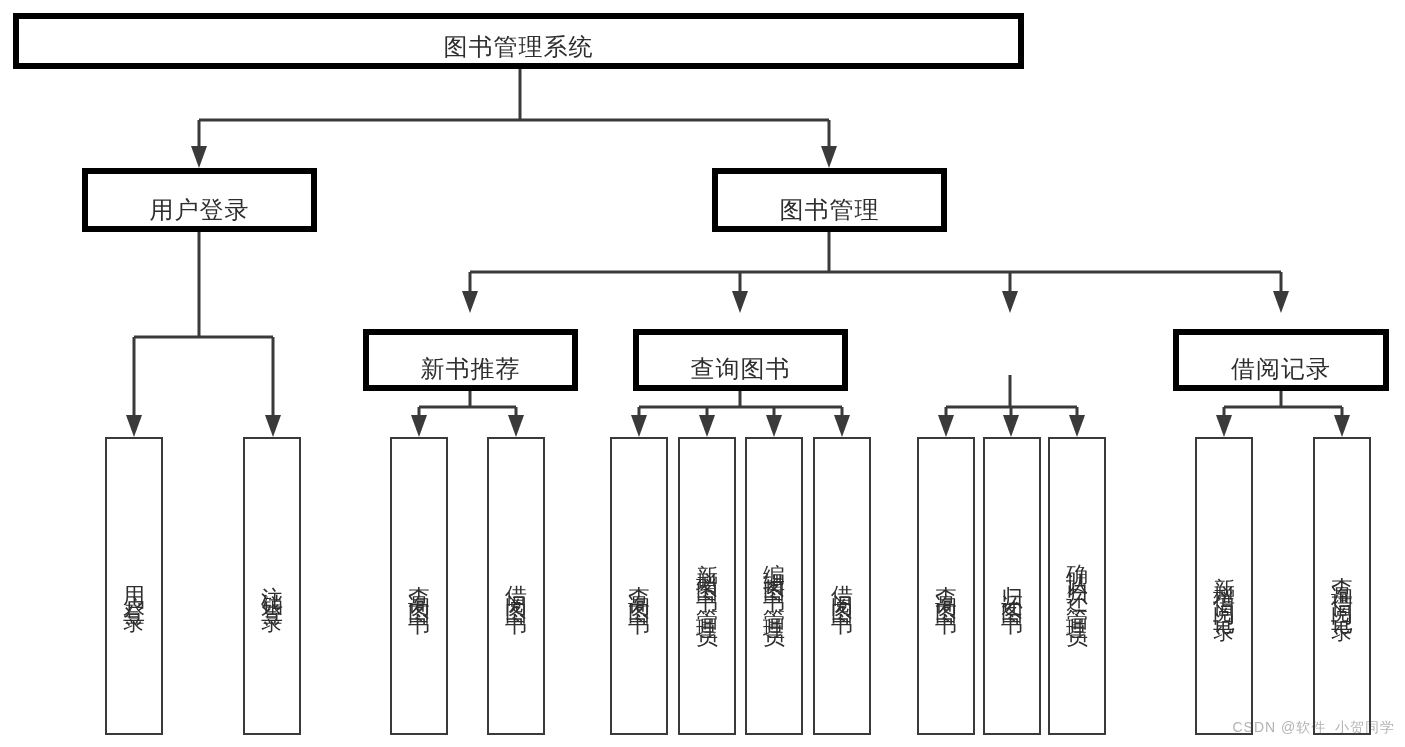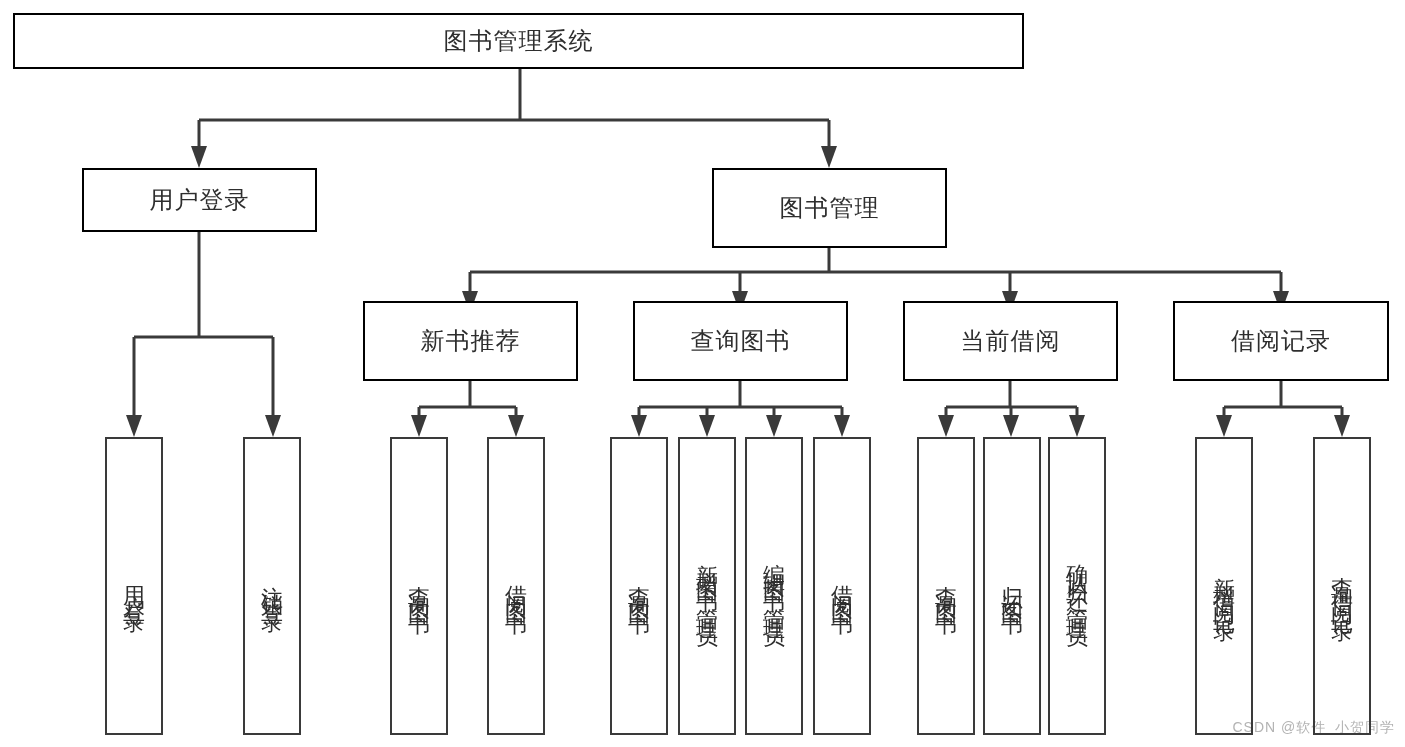--- a/index.html
+++ b/index.html
@@ -9,26 +9,26 @@
   }
   .connectors{position:absolute;left:0;top:0;z-index:1;}
   .watermark{
     position:absolute;z-index:2;right:10px;bottom:10px;
     font-size:14px;color:#b3b3b3;letter-spacing:1px;white-space:nowrap;
   }
   .box{
     position:absolute;z-index:3;box-sizing:border-box;background:transparent;
     display:flex;align-items:center;justify-content:center;
   }
-  .node{border:2px solid #000000;background:#ffffff;}
+  .node{border:6px solid #000000;background:#ffffff;align-items:flex-end;}
   .node .lbl{font-size:24px;letter-spacing:1px;white-space:nowrap;}
   .root{left:13px;top:13px;width:1011px;height:56px;}
   .n-user{left:82px;top:168px;width:235px;height:64px;}
-  .n-mgmt{left:712px;top:168px;width:235px;height:80px;}
-  .n-l3{top:301px;width:215px;height:80px;}
+  .n-mgmt{left:712px;top:168px;width:235px;height:64px;}
+  .n-l3{top:329px;width:215px;height:62px;}
   .n-newbook{left:363px;}
   .n-borrow{left:633px;}
   .n-current{left:903px;}
   .n-records{left:1173px;width:216px;}
   .leaf{
     border:2px solid #3a3a3a;top:437px;width:58px;height:298px;background:transparent;
   }
   .leaf .vlbl{
     writing-mode:vertical-rl;text-orientation:mixed;
     font-size:22px;letter-spacing:9px;line-height:1;
@@ -82,23 +82,20 @@
   <div class="box node n-mgmt">
     <span class="lbl">图书管理</span>
   </div>
 
   <div class="box node n-l3 n-newbook">
     <span class="lbl">新书推荐</span>
   </div>
   <div class="box node n-l3 n-borrow">
     <span class="lbl">查询图书</span>
   </div>
-  <div class="box node n-l3 n-current">
-    <span class="lbl">当前借阅</span>
-  </div>
   <div class="box node n-l3 n-records">
     <span class="lbl">借阅记录</span>
   </div>
 
   <div class="box leaf" style="left:105px">
     <span class="vlbl">用户登录</span>
   </div>
   <div class="box leaf" style="left:243px">
     <span class="vlbl">注销登录</span>
   </div>

